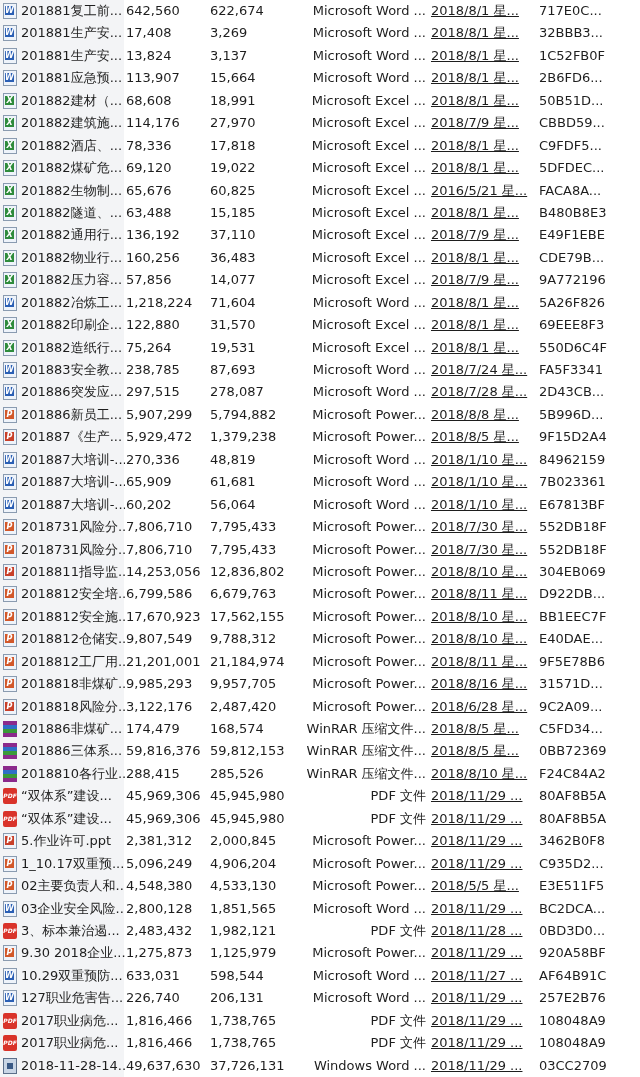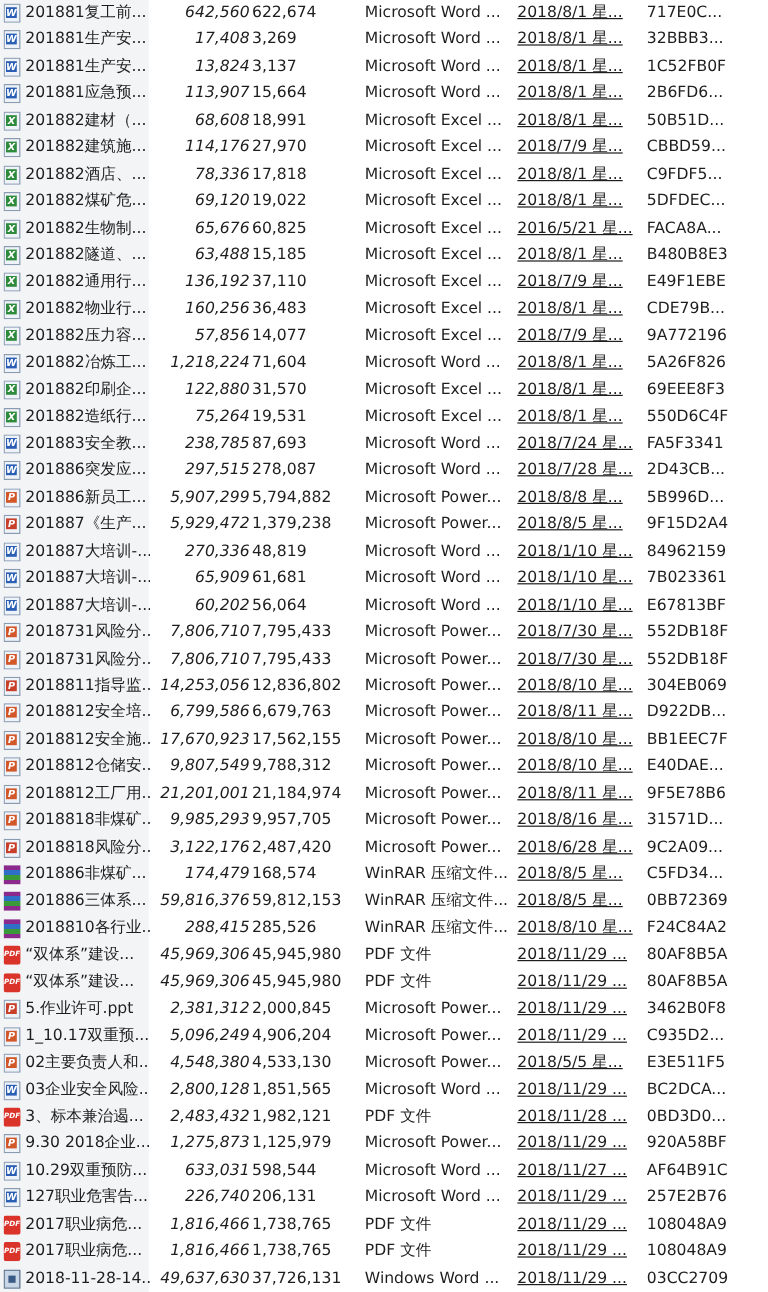--- a/index.html
+++ b/index.html
@@ -3,23 +3,23 @@
 <meta charset="utf-8">
 <style>
   html, body { margin:0; padding:0; background:#ffffff; }
   body { width:640px; height:1077px; overflow:hidden; font-family:"DejaVu Sans", "Liberation Sans", sans-serif; font-size:13px; color:#1e1e1e; position:relative; }
   .namecol-bg { position:absolute; left:0; top:0; width:124px; height:1077px; background:#f3f4f6; }
   .list { position:absolute; left:0; top:0; width:640px; }
   .row { position:relative; height:22.45px; line-height:22px; white-space:nowrap; }
   .row > span { position:absolute; top:0; overflow:hidden; }
   .c-icon { left:3px; top:3px !important; width:15px; height:16px; }
   .c-name { left:21px; width:104px; }
-  .c-size { left:126px; width:82px; text-align:right;font-style:italic; }
+  .c-size { left:126px; width:82px; text-align:left; }
   .c-packed { left:210px; width:82px; text-align:left; }
-  .c-type { left:304px; width:122px; }
+  .c-type { left:304px; width:122px;text-align:right; }
   .c-date { left:431px; width:100px;text-decoration:underline; }
   .c-crc { left:539px; width:100px; }
   .ic { display:block; width:14px; height:16px; position:relative; box-sizing:border-box; border:1px solid #8a9bb0; background:#eef3fa; }
   .ic b { position:absolute; left:1px; top:2px; width:9px; height:9px; font-size:8px; line-height:9px; text-align:center; color:#fff; font-weight:bold; font-family:"DejaVu Sans", sans-serif; }
   .ic.word b { background:#2b5fb4; }
   .ic.excel b { background:#2e8b3c; }
   .ic.ppt b { background:#d2582a; }
   .ic.pptx b { background:#c8402a; }
   .ic.pdf { border:none; background:#d9332a; border-radius:2px; }
   .ic.pdf b { left:0; top:4px; width:14px; height:8px; font-size:6px; line-height:8px; background:transparent; }

